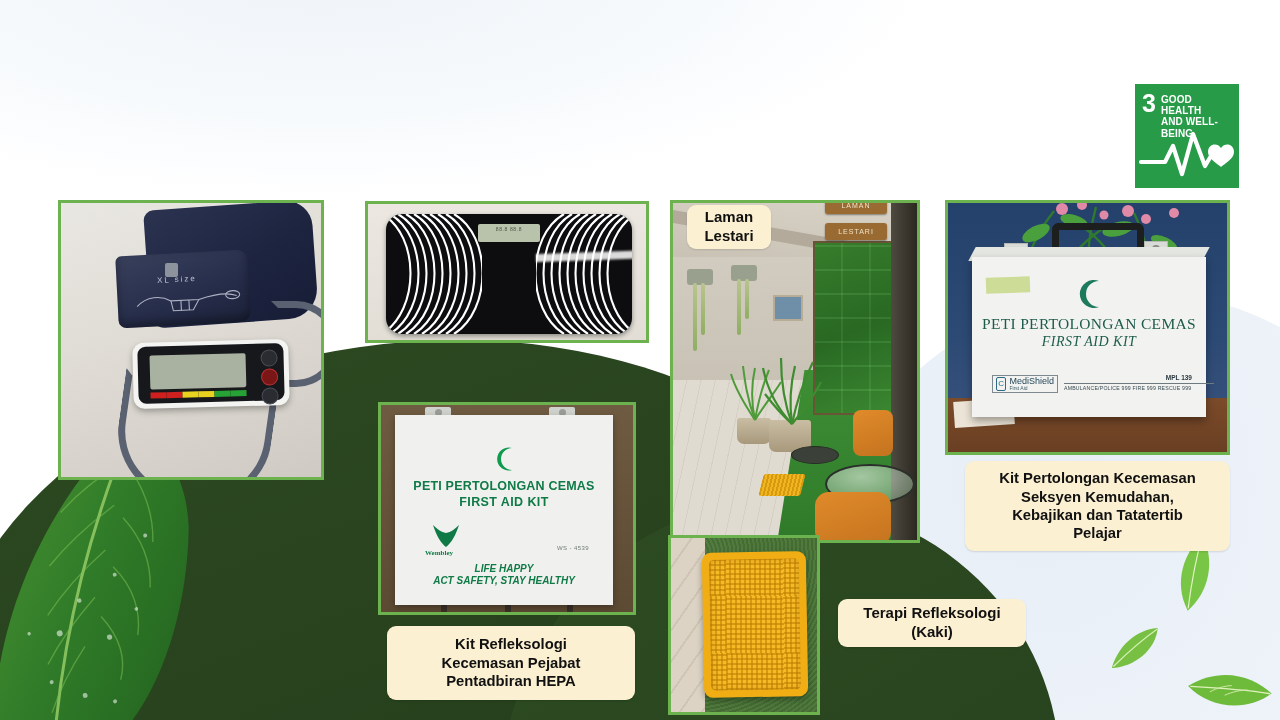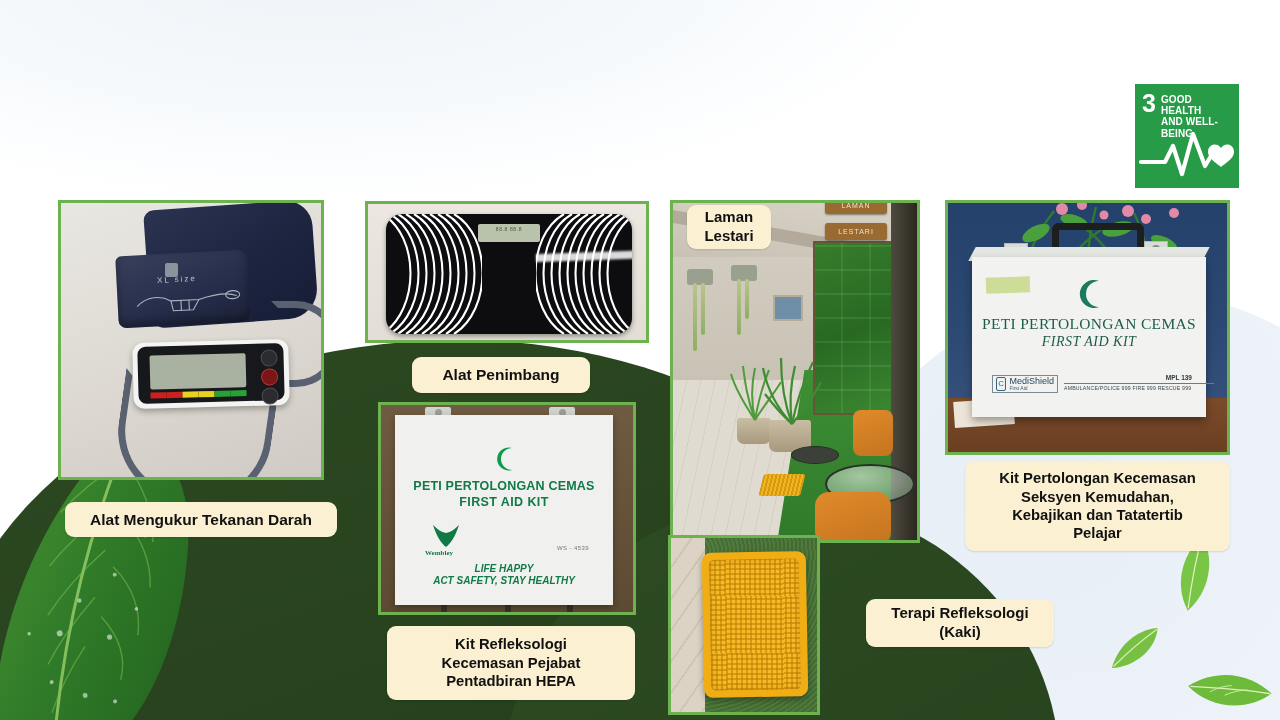--- a/index.html
+++ b/index.html
@@ -272,21 +272,21 @@
     position:absolute;background:#fcf0d2;border-radius:9px;color:#111;
     font-weight:bold;display:flex;align-items:center;justify-content:center;
     text-align:center;line-height:1.24;box-sizing:border-box;
     box-shadow:0 1px 2px rgba(0,0,0,.12);
   }
   #cap-bp{left:65px;top:502px;width:272px;height:35px;font-size:15.5px;}
   #cap-scale{left:412px;top:357px;width:178px;height:36px;font-size:15.5px;}
   #cap-garden{left:687px;top:205px;width:84px;height:44px;font-size:15px;padding:0 4px;}
   #cap-kit-right{left:965px;top:461px;width:265px;height:90px;font-size:14.8px;padding:0 6px;}
   #cap-kit-mid{left:387px;top:626px;width:248px;height:74px;font-size:14.8px;padding:0 6px;}
-  #cap-mat{left:838px;top:599px;width:188px;height:48px;font-size:15px;padding:0 6px;margin-left:28px;}
+  #cap-mat{left:838px;top:599px;width:188px;height:48px;font-size:15px;padding:0 6px;}
 </style>
 </head>
 <body>
 
 <div class="slide">
 
   <div class="bg-sky"></div>
   <div class="bg-blue-circle"></div>
   <div class="bg-green-blob"></div>
   <div class="bg-green-blob2"></div>
@@ -603,27 +603,21 @@
   <div class="photo" id="photo-mat">
     <div class="inner">
       <div class="mt-turf"></div>
       <div class="mt-tile"></div>
       <div class="mt-mat">
         <div class="mt-inner"></div>
       </div>
     </div>
   </div>
 
-  <div class="caption" id="cap-bp">
-    <span>Alat Mengukur Tekanan Darah</span>
-  </div>
-
-  <div class="caption" id="cap-scale">
-    <span>Alat Penimbang</span>
-  </div>
+
 
   <div class="caption" id="cap-garden">
     <div>
       <div>Laman</div>
       <div>Lestari</div>
     </div>
   </div>
 
   <div class="caption" id="cap-kit-right">
     <div>

